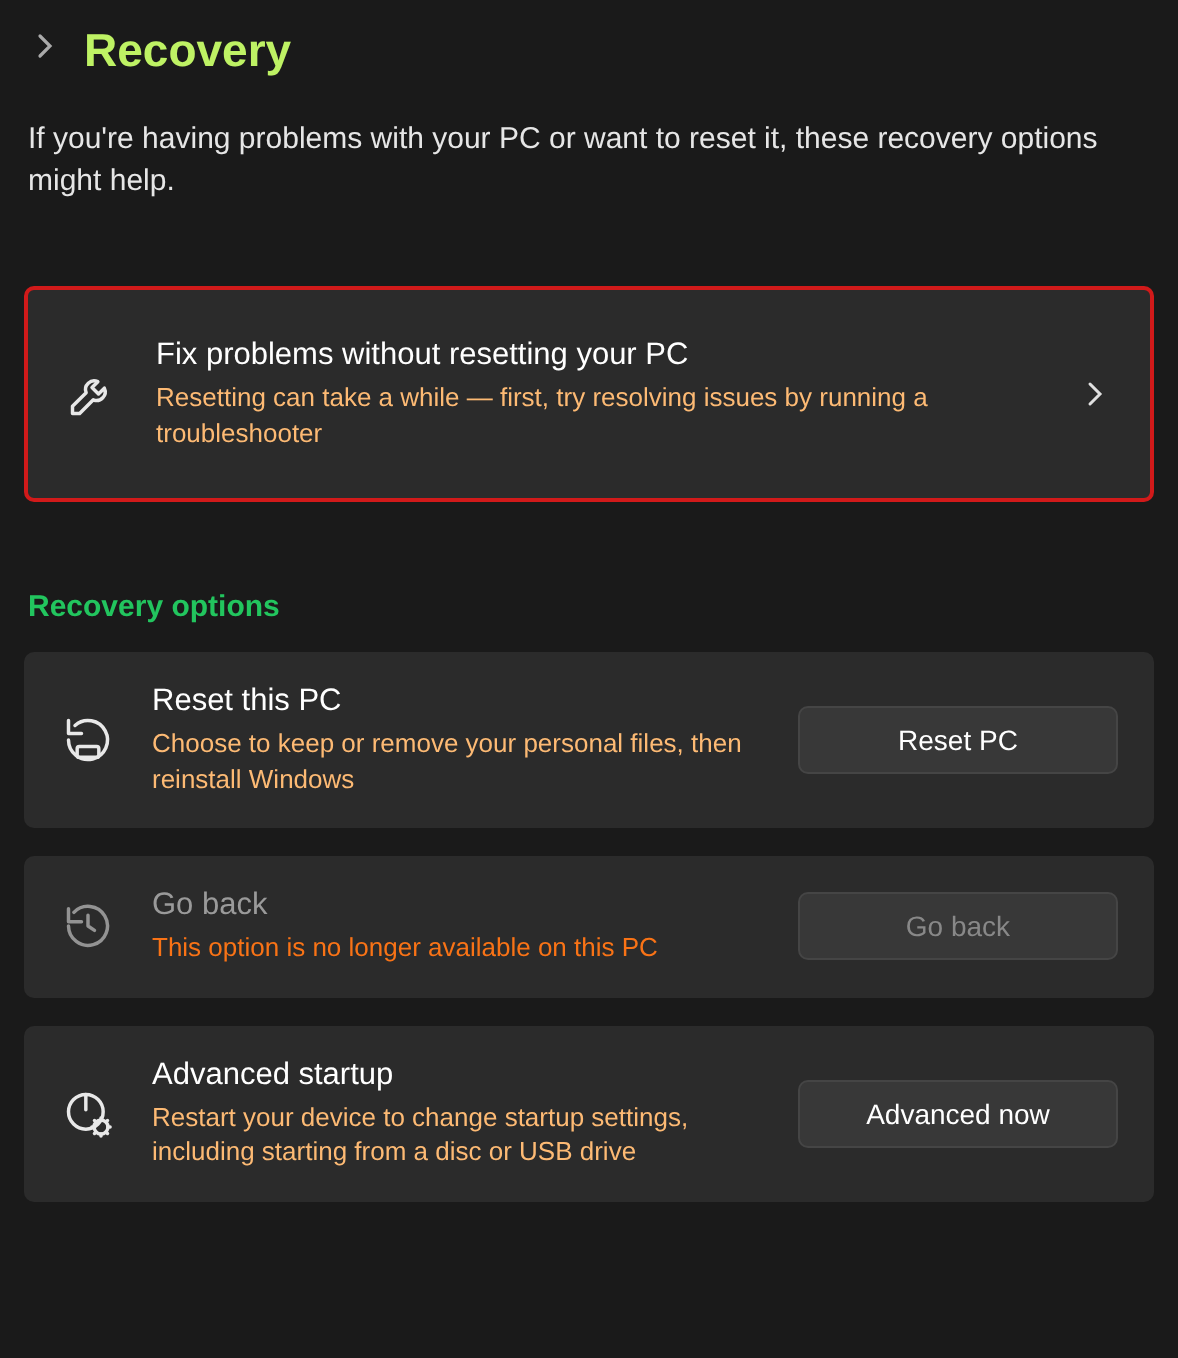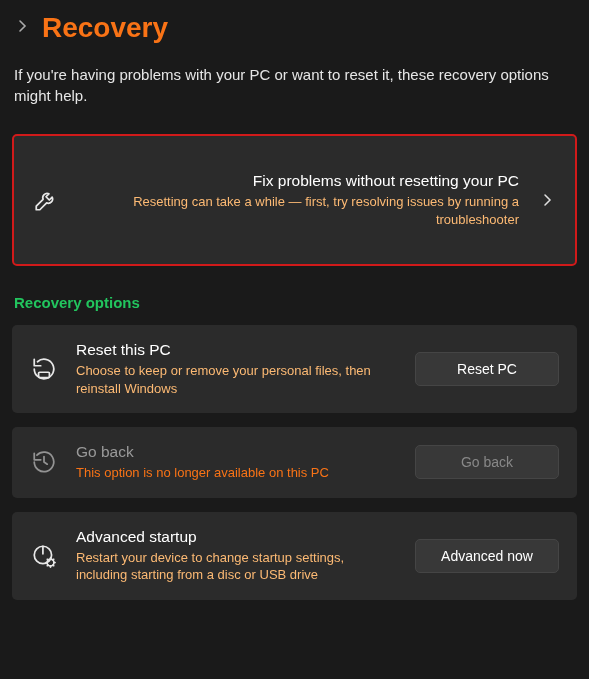--- a/index.html
+++ b/index.html
@@ -26,45 +26,44 @@
     .breadcrumb-parent {
       font-size: 28px;
       font-weight: 600;
       color: #d0d0d0;
     }
     .breadcrumb-sep {
       color: #999;
       font-size: 16px;
     }
     .breadcrumb-current {
-      font-size: 28px;
+      font-size: 23px;
       font-weight: 600;
-      color: #f97316;
+      color: #bef264;
     }
     .description {
       font-size: 15px;
       color: #e6e6e6;
-      margin-bottom: 28px;
+      margin-bottom: 42px;
       padding-left: 2px;
       line-height: 1.4;
     }
     .card {
       background: #2b2b2b;
       border-radius: 5px;
       padding: 16px 18px;
       display: flex;
       align-items: center;
       gap: 18px;
       margin-bottom: 14px;
     }
     .card.highlight {
       border: 2px solid #d11a1a;
-      margin-bottom: 28px;
-      padding: 36px 18px;
-      text-align: right;
+      margin-bottom: 44px;
+      padding: 24px 18px;
     }
     .card-icon {
       width: 28px;
       display: flex;
       align-items: center;
       justify-content: center;
       flex-shrink: 0;
     }
     .card-body {
       flex: 1;
@@ -98,21 +97,21 @@
       margin-bottom: 14px;
       padding-left: 2px;
     }
     .action-button {
       background: #383838;
       border: 1px solid #454545;
       color: #ffffff;
       font-size: 14px;
       font-family: inherit;
       padding: 8px 0;
-      width: 144px;
+      width: 160px;
       border-radius: 5px;
       cursor: pointer;
       text-align: center;
     }
     .action-button.disabled {
       color: #888;
       cursor: default;
     }
     .card.disabled .card-title {
       color: #9a9a9a;

